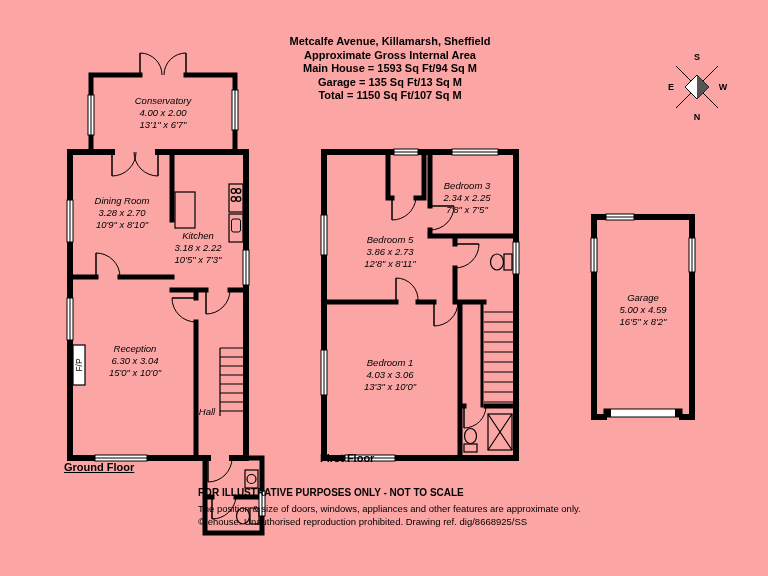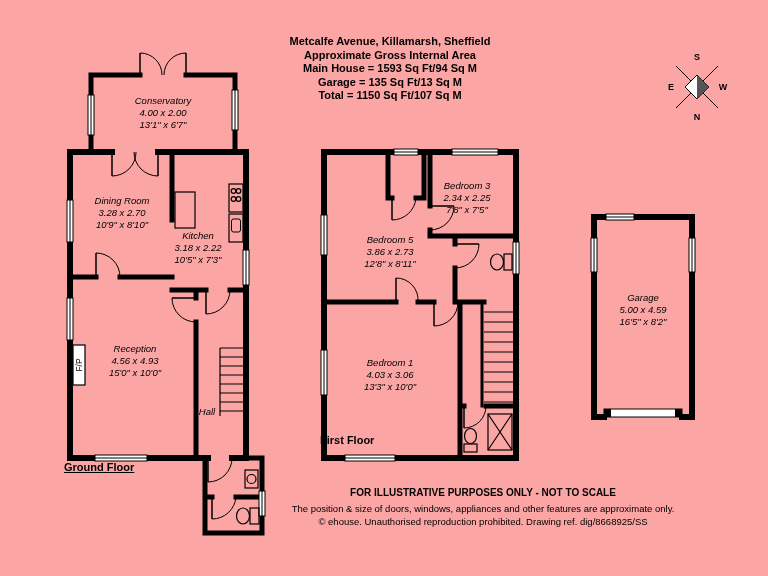--- a/index.html
+++ b/index.html
@@ -16,21 +16,21 @@
   }
   .floor-title{position:absolute;font-size:11px;font-weight:bold;}
   .compass-letter{
     position:absolute;transform:translate(-50%,-50%);
     font-size:9px;font-weight:bold;
   }
   .fp-label{
     position:absolute;transform:translate(-50%,-50%) rotate(-90deg);
     font-size:8.5px;white-space:nowrap;
   }
-  .footer{position:absolute;left:198px;top:487px;width:570px;text-align:center;}
+  .footer{position:absolute;left:198px;top:487px;width:570px;}
   .footer .f1{font-size:10px;font-weight:bold;margin-bottom:4px;}
   .footer .f2,.footer .f3{font-size:9.5px;line-height:13px;}
 </style>
 </head>
 <body>
 
 <div class="page">
 
   <svg class="plan-svg" width="768" height="576" viewBox="0 0 768 576">
 
@@ -213,21 +213,21 @@
     <div>3.28 x 2.70</div>
     <div>10'9" x 8'10"</div>
   </div>
   <div class="room-label" style="left:198px;top:236px;margin-top:12px;">
     <div>Kitchen</div>
     <div>3.18 x 2.22</div>
     <div>10'5" x 7'3"</div>
   </div>
   <div class="room-label" style="left:135px;top:361px;">
     <div>Reception</div>
-    <div>4.56 x 4.93</div>
+    <div>6.30 x 3.04</div>
     <div>15'0" x 10'0"</div>
   </div>
   <div class="room-label" style="left:207px;top:412px;">
     <div>Hall</div>
   </div>
   <div class="fp-label" style="left:79px;top:365px;">F/P</div>
   <div class="floor-title" style="left:64px;top:461px;text-decoration:underline;">Ground Floor</div>
 
   <div class="room-label" style="left:467px;top:198px;">
     <div>Bedroom 3</div>
@@ -237,21 +237,21 @@
   <div class="room-label" style="left:390px;top:252px;">
     <div>Bedroom 5</div>
     <div>3.86 x 2.73</div>
     <div>12'8" x 8'11"</div>
   </div>
   <div class="room-label" style="left:390px;top:375px;">
     <div>Bedroom 1</div>
     <div>4.03 x 3.06</div>
     <div>13'3" x 10'0"</div>
   </div>
-  <div class="floor-title" style="left:320px;top:434px;">First Floor</div>
+  <div class="floor-title" style="left:320px;top:452px;">First Floor</div>
 
   <div class="room-label" style="left:643px;top:310px;">
     <div>Garage</div>
     <div>5.00 x 4.59</div>
     <div>16'5" x 8'2"</div>
   </div>
 
   <div class="footer">
     <div class="f1">FOR ILLUSTRATIVE PURPOSES ONLY - NOT TO SCALE</div>
     <div class="f2">The position &amp; size of doors, windows, appliances and other features are approximate only.</div>

